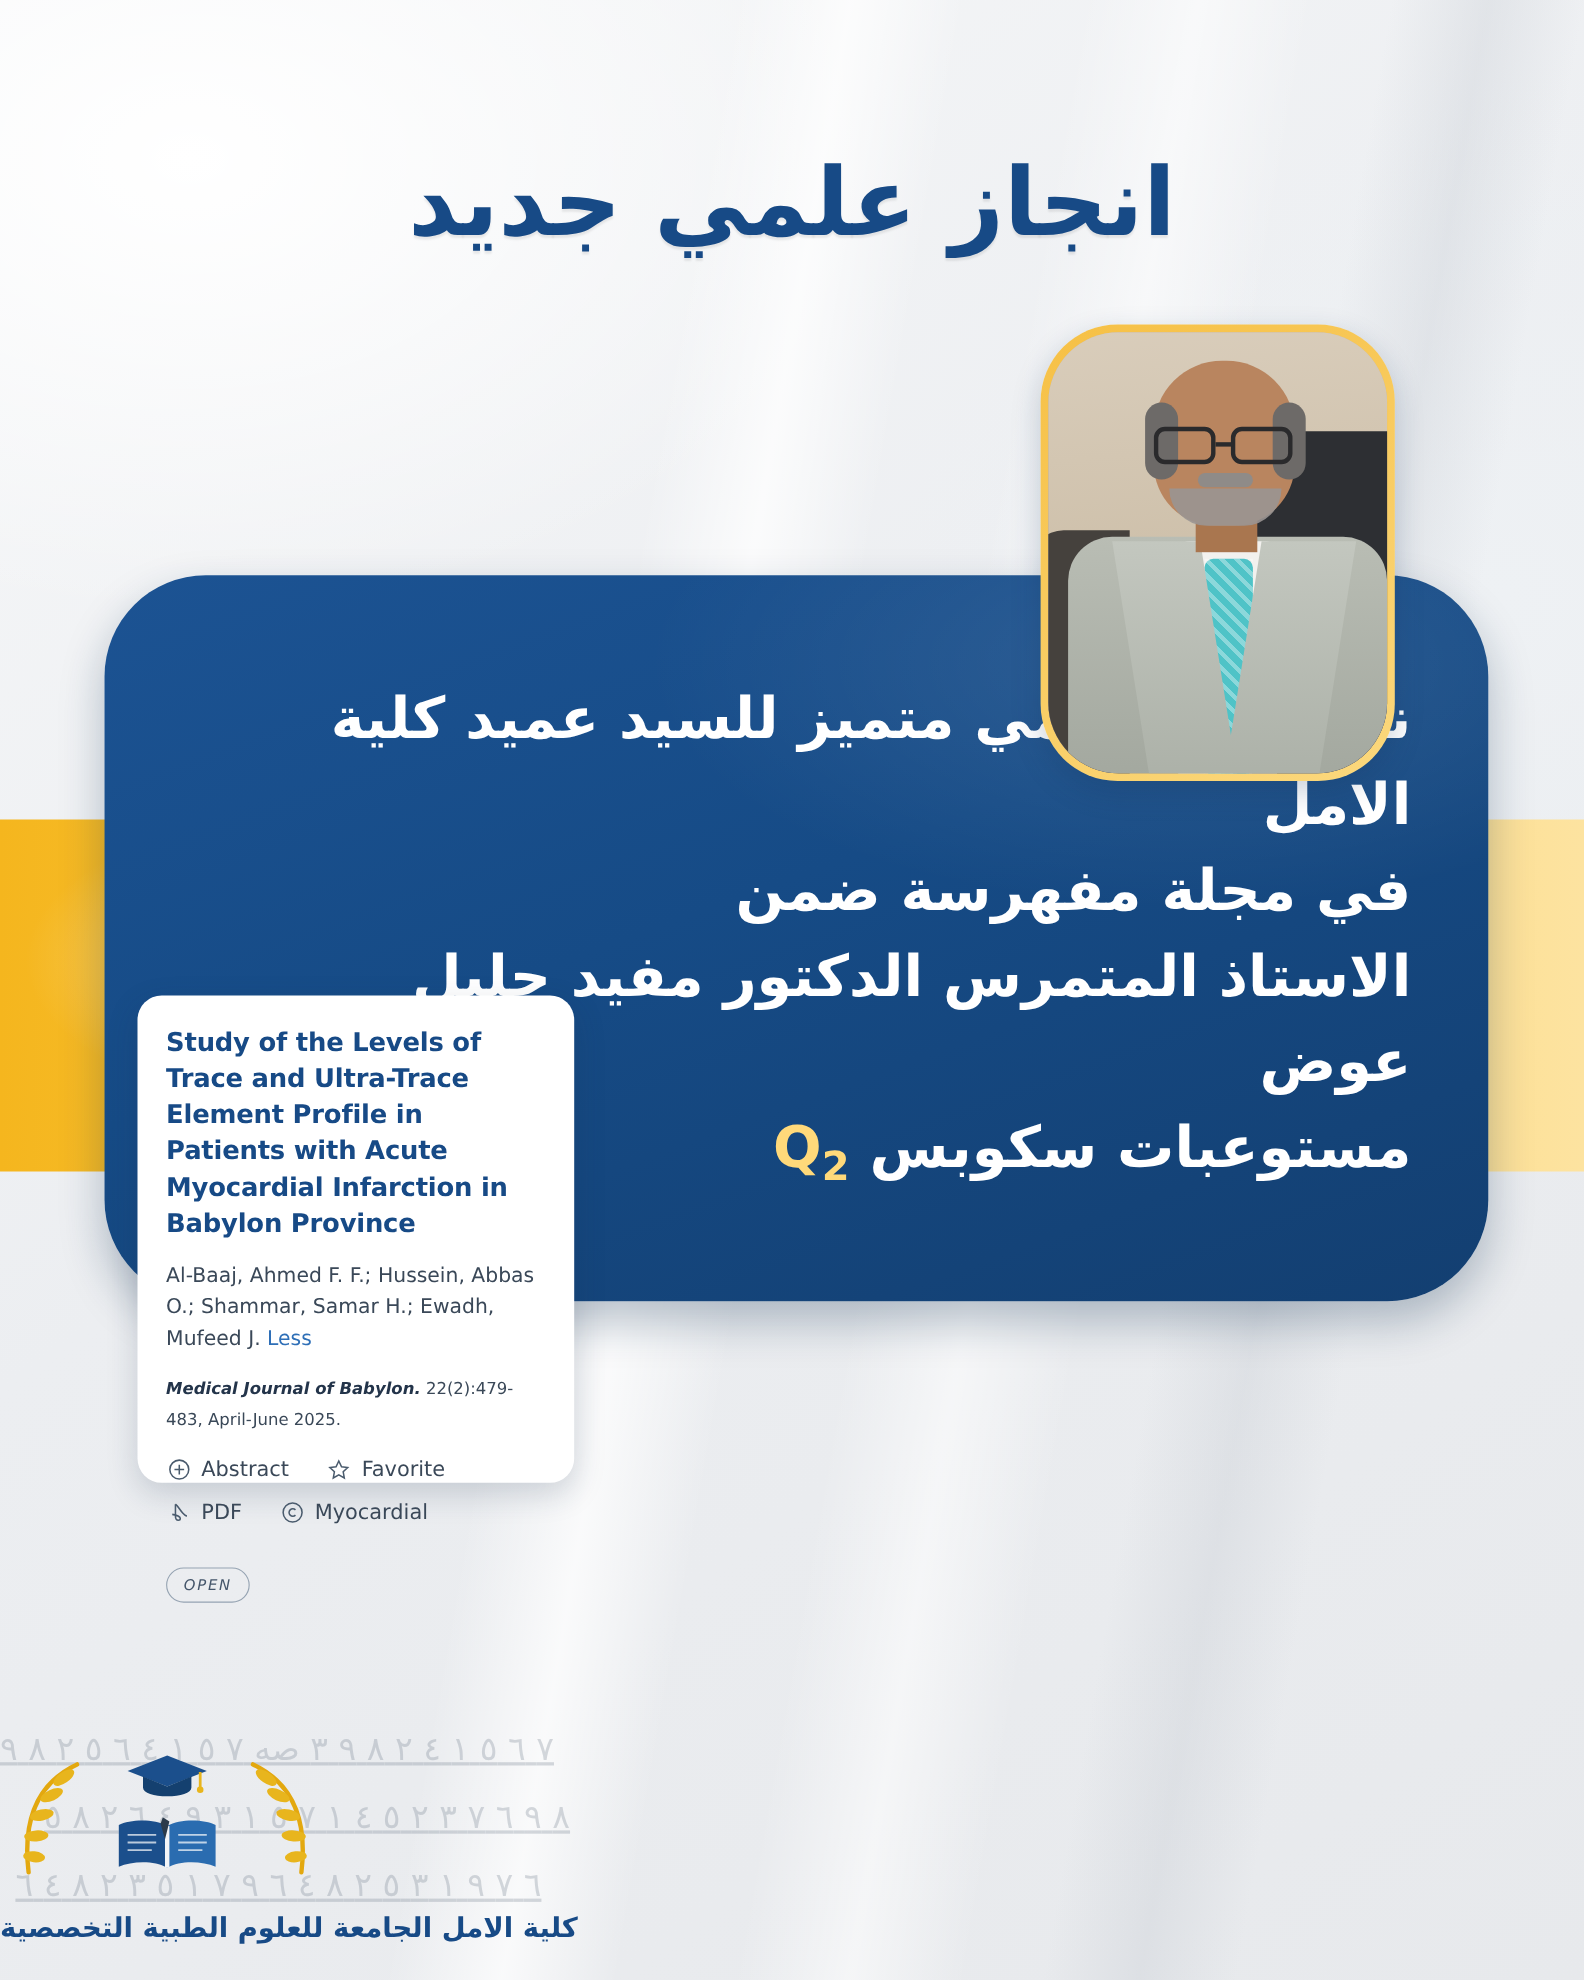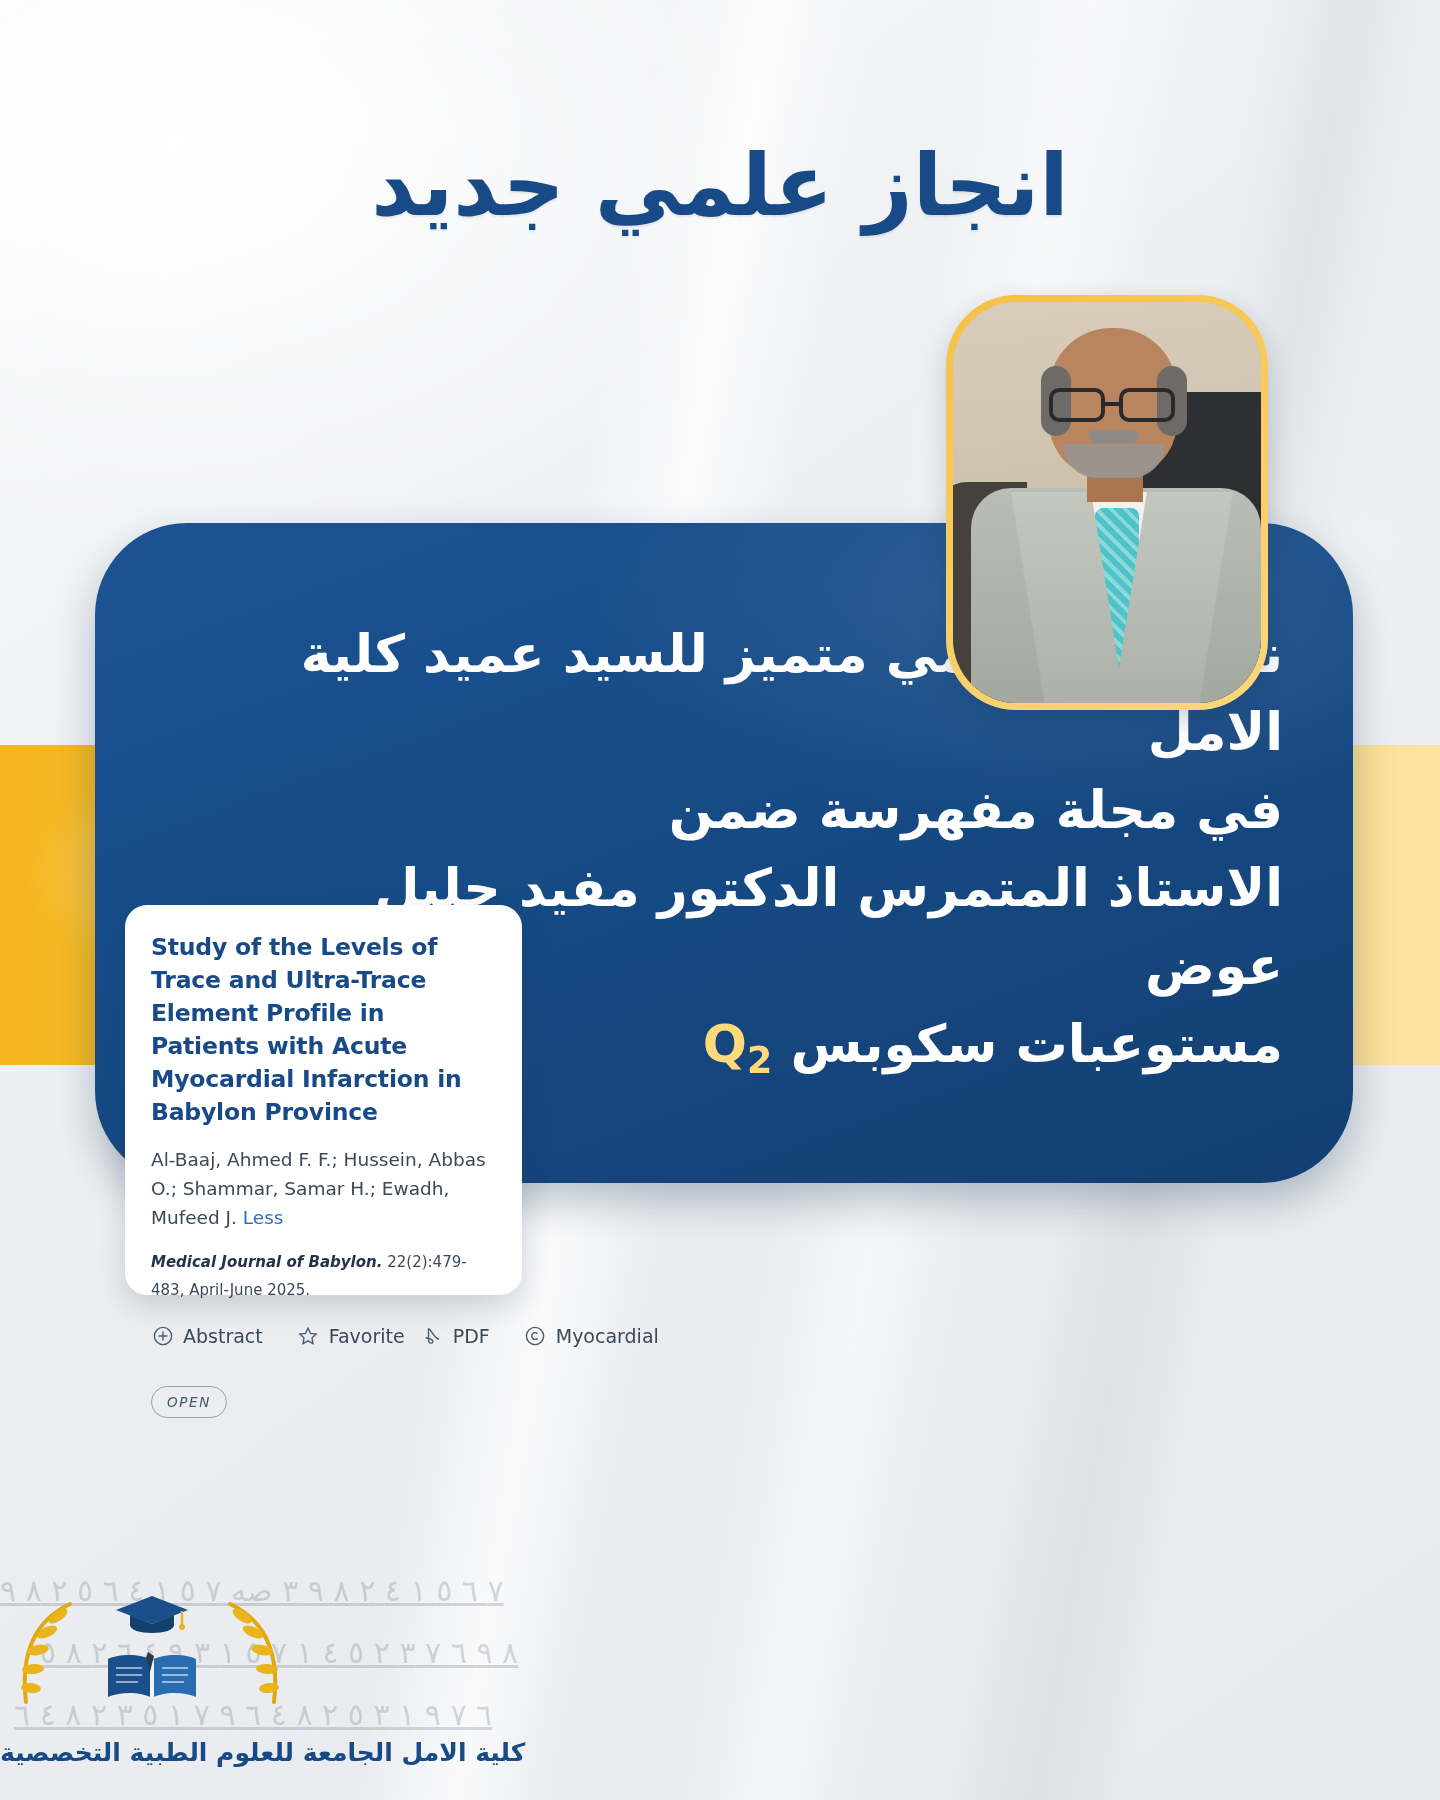--- a/index.html
+++ b/index.html
@@ -161,21 +161,21 @@
       repeating-linear-gradient(45deg, rgba(255,255,255,.35) 0 4px, rgba(255,255,255,0) 4px 10px); }
   .p-lapl   { position:absolute; left:76px; top:190px; width:80px; height:226px; background:linear-gradient(180deg,#c3c7bf,#abb0a7); transform: skewX(9deg); }
   .p-lapr   { position:absolute; left:176px; top:190px; width:86px; height:226px; background:linear-gradient(180deg,#c3c7bf,#abb0a7); transform: skewX(-9deg); }
 
   
   .article-card {
     position: absolute;
     left: 125px;
     top: 905px;
     width: 397px;
-    height: 390px;
+    height: 443px;
     background: #ffffff;
     border-radius: 22px;
     box-shadow: 0 10px 28px rgba(30,50,80,0.18);
     padding: 26px 26px 18px 26px;
     color: #2b3a4a;
   }
   .article-title {
     color: #174a86;
     font-weight: bold;
     font-size: 23.5px;
@@ -192,21 +192,21 @@
   .article-source {
     margin-top: 16px;
     font-size: 15px;
     line-height: 28px;
     color: #3a4858;
   }
   .article-source .jn { font-style: italic; font-weight: bold; color:#23344a; }
   .card-actions {
     margin-top: 20px;
     display: flex;
-    flex-direction: row;
+    flex-direction: column;
     gap: 16px;
   }
   .action-row { display: flex; align-items: center; gap: 34px; }
   .action {
     display: flex;
     align-items: center;
     gap: 9px;
     font-size: 19px;
     color: #3a4858;
     cursor: pointer;

